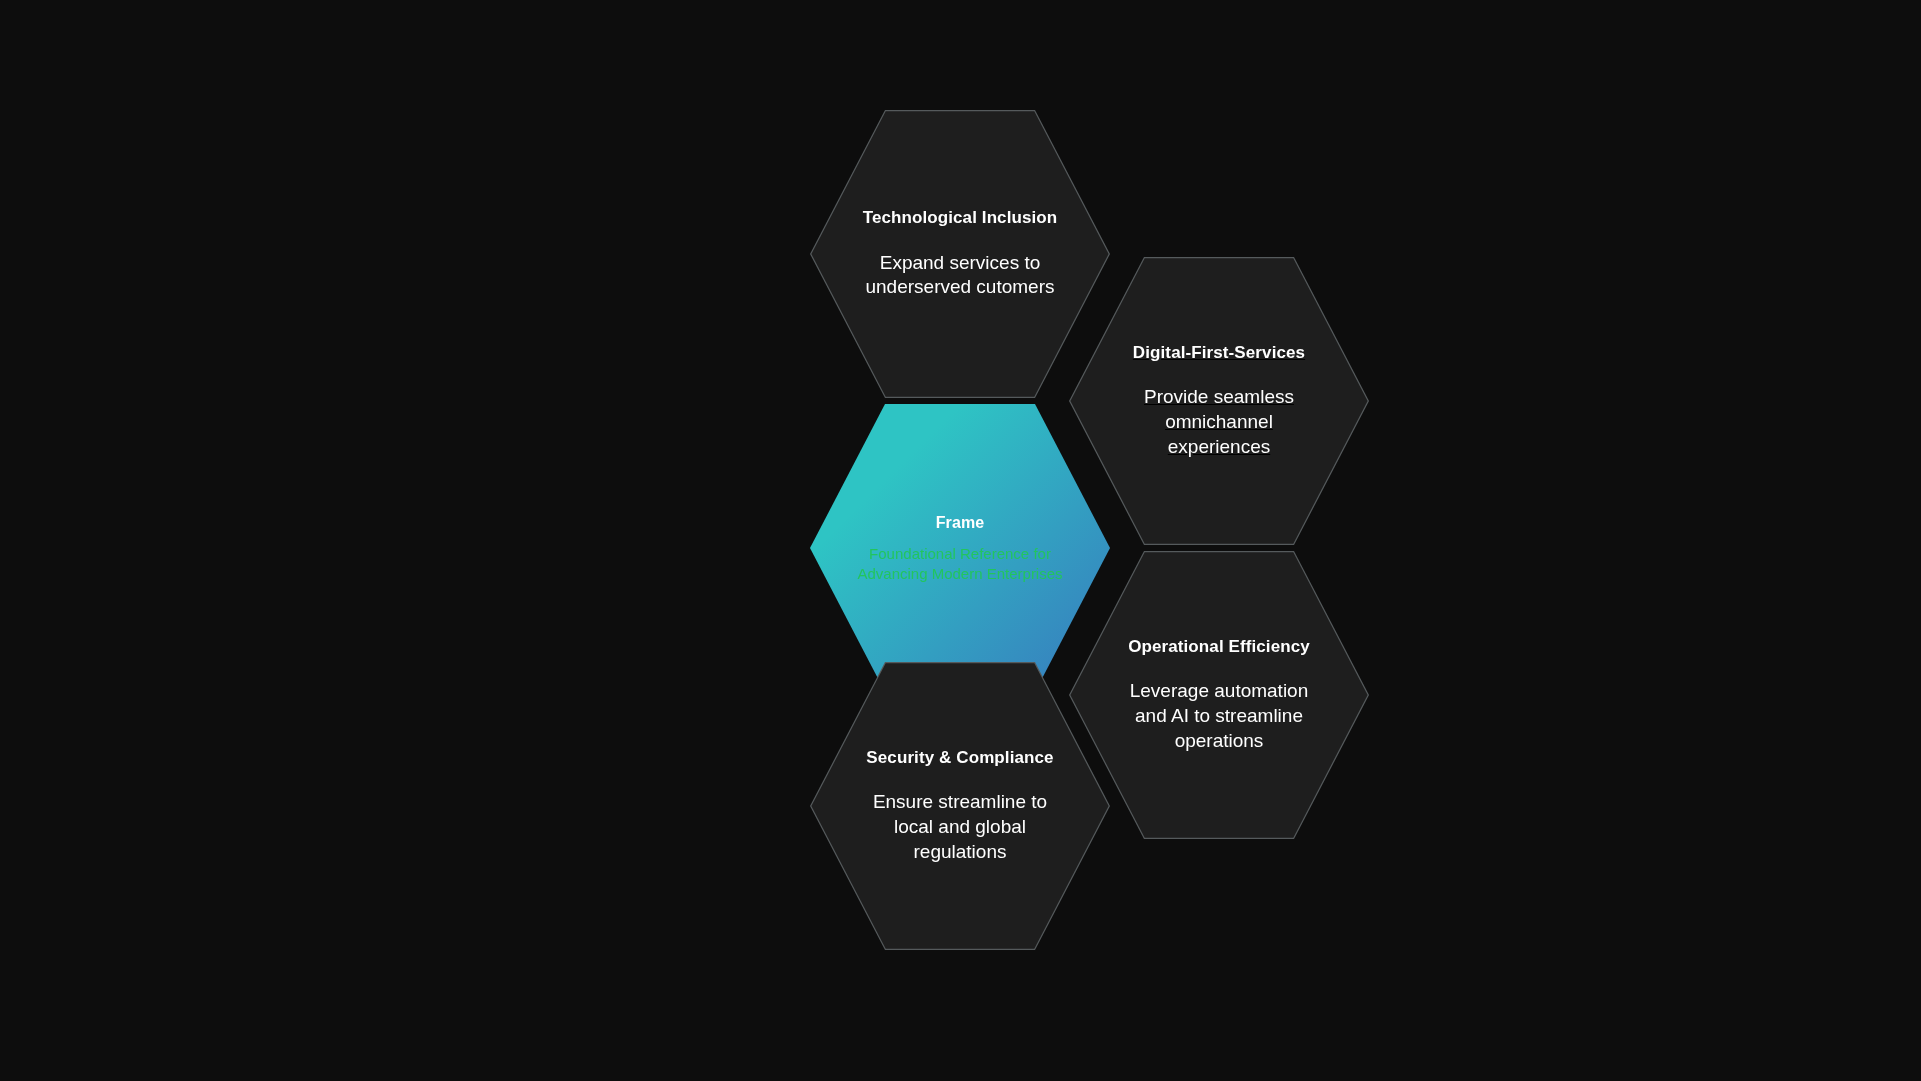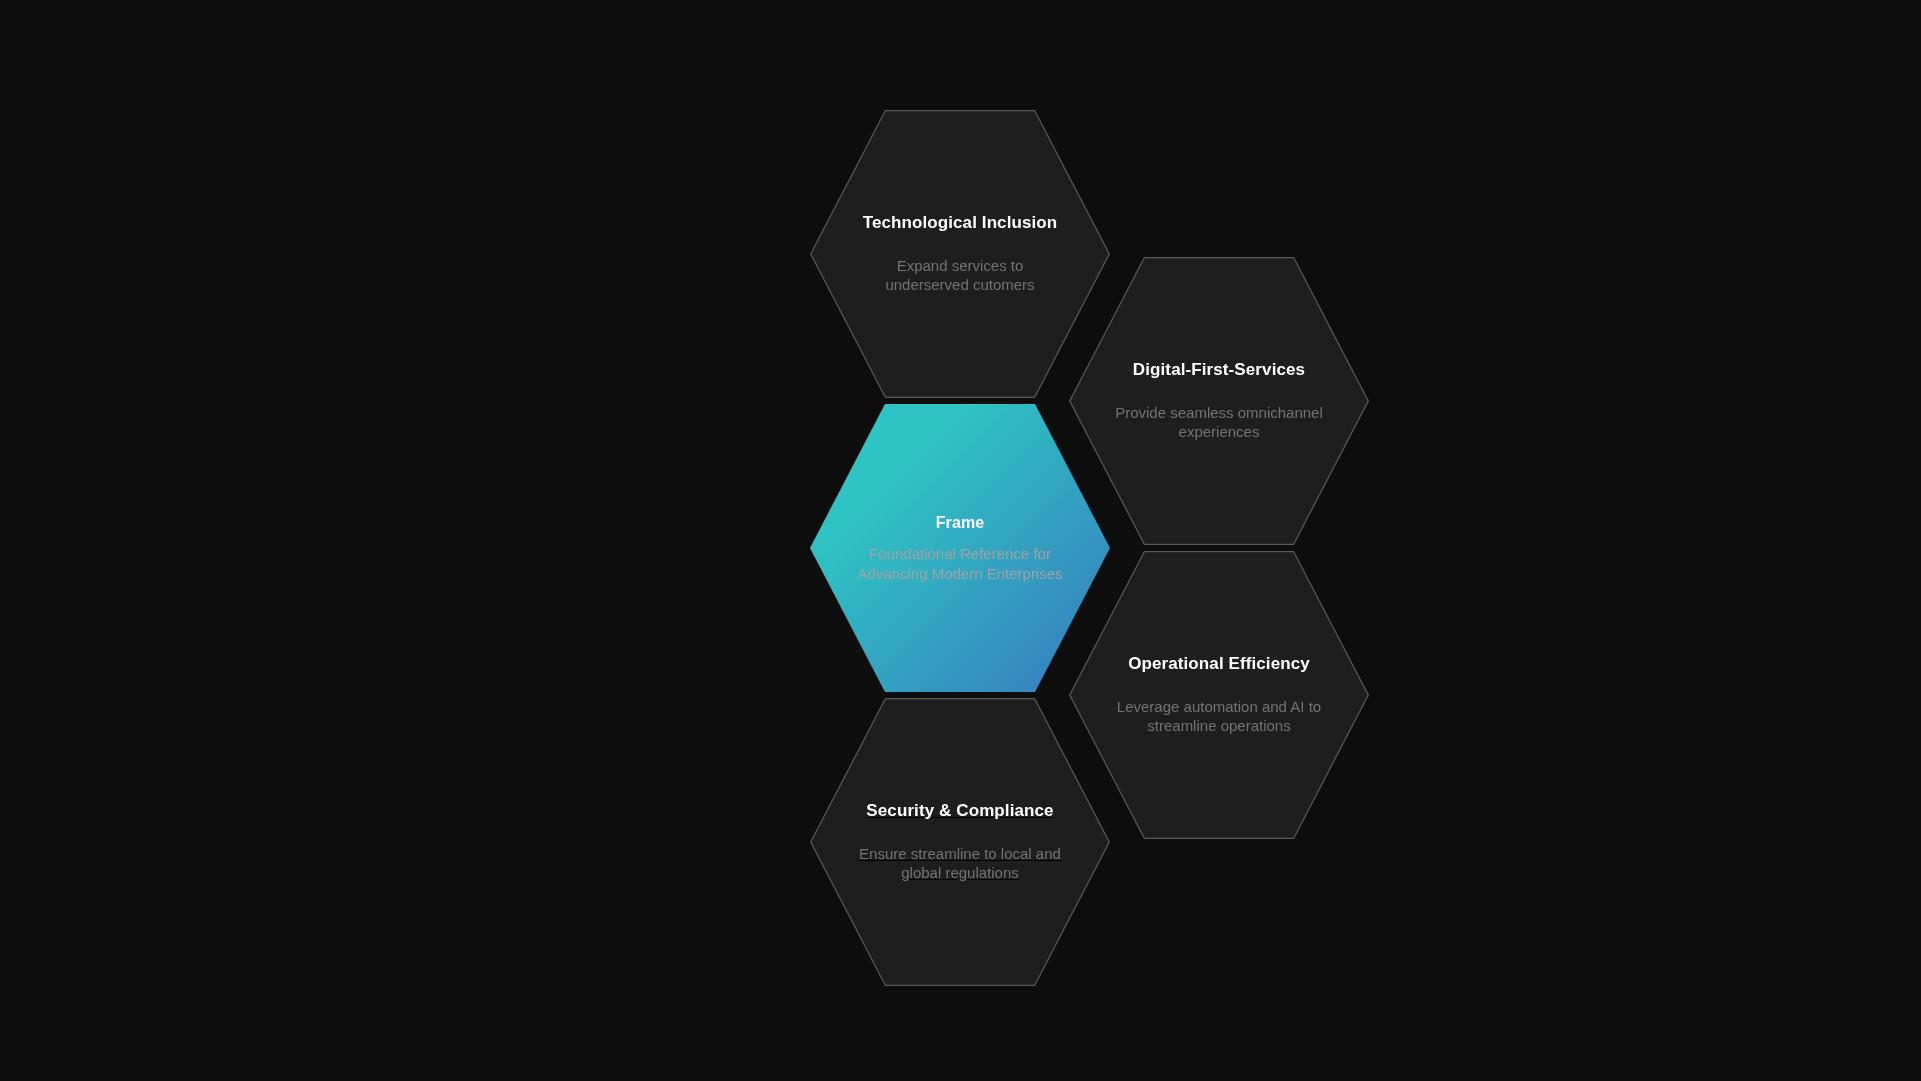--- a/index.html
+++ b/index.html
@@ -64,45 +64,45 @@
   .hex-title {
     font-size: 17px;
     font-weight: bold;
     color: #ffffff;
     line-height: 1.22;
     letter-spacing: 0.1px;
     margin: 0;
   }
 
   .hex-desc {
-    font-size: 15px;
+    font-size: 19px;
     font-weight: normal;
-    color: #737373;
+    color: #ffffff;
     line-height: 1.3;
     margin: 22px 0 0 0;
   }
 
   .hex-center .hex-title {
     font-size: 16px;
     color: #ffffff;
   }
   .hex-center .hex-desc {
     font-size: 15px;
-    color: #a3a3a3;
+    color: #22c55e;
     margin-top: 12px;
   }
 
   
   .pos-center       { left: 810px;  top: 398px; }
   .pos-top          { left: 810px;  top: 104px; }
   .pos-upper-left   { left: 551px;  top: 251px; }
-  .pos-upper-right  { left: 1069px; top: 251px; }
+  .pos-upper-right  { left: 1069px; top: 251px; text-decoration: underline; }
   .pos-lower-left   { left: 551px;  top: 545px; }
   .pos-lower-right  { left: 1069px; top: 545px; }
-  .pos-bottom       { left: 810px;  top: 692px; text-decoration: underline; }
+  .pos-bottom       { left: 810px;  top: 656px; }
 </style>
 <style>.hex-outer .hex-shape::after{background:#1e1e1e;}</style></head>
 <body style="background: rgb(13, 13, 13);">
 
 <div id="diagram-stage">
 
   <div class="hex hex-center pos-center">
     <div class="hex-shape" style="background: linear-gradient(135deg, rgb(46, 196, 196) 0%, rgb(46, 196, 196) 26%, rgb(56, 120, 190) 100%);"></div>
     <div class="hex-content">
       <p class="hex-title">Frame</p>

